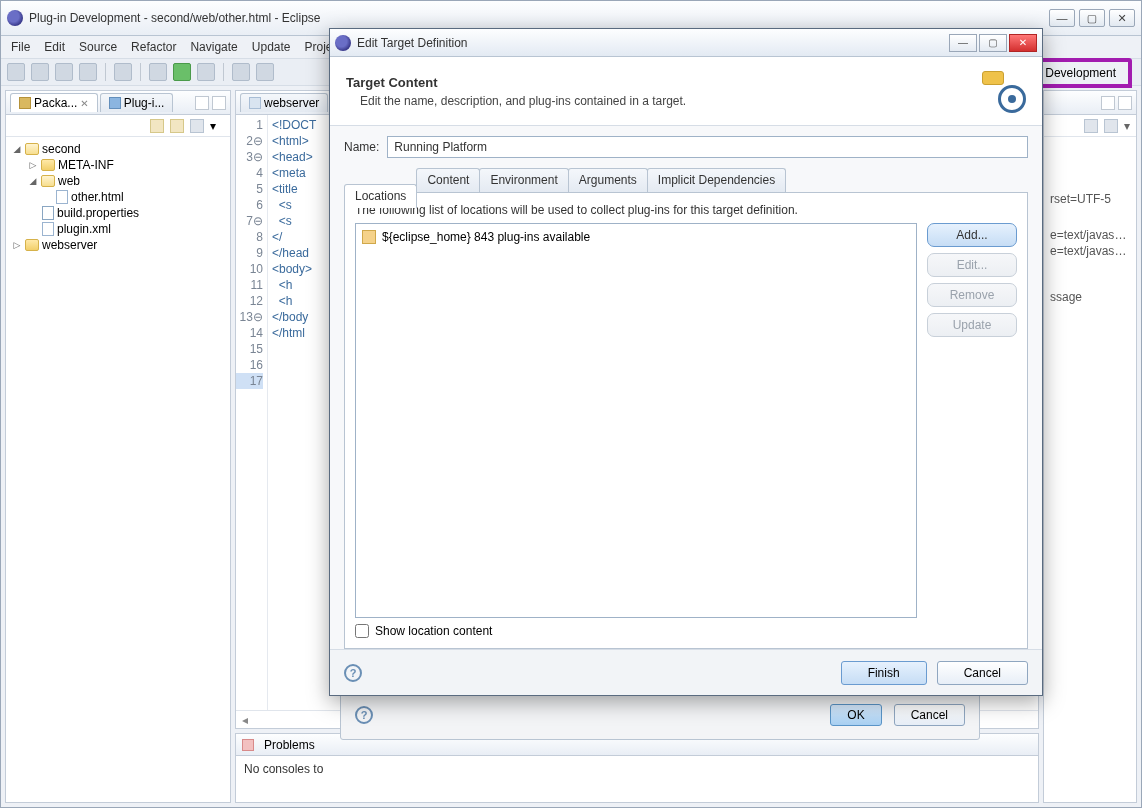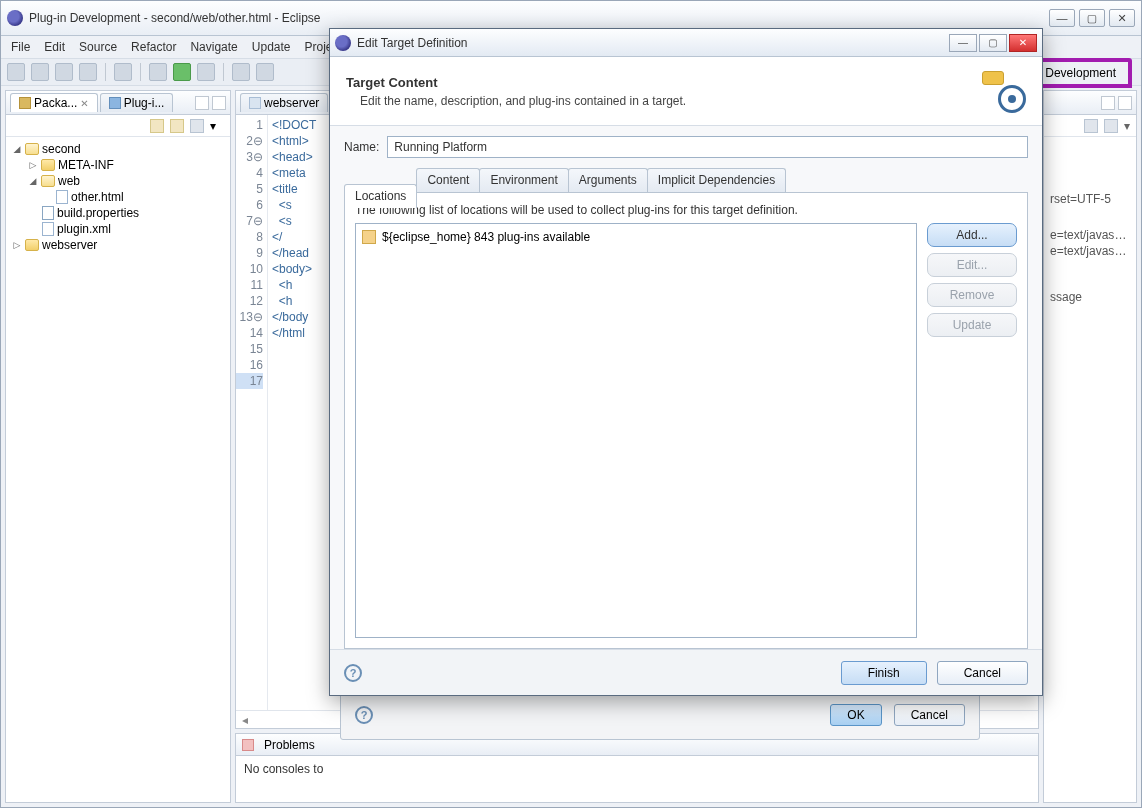--- a/index.html
+++ b/index.html
@@ -356,20 +356,24 @@
             <span>${eclipse_home} 843 plug-ins available</span>
           </div>
         </div>
         <div class="loc-btns">
           <button class="primary">Add...</button>
           <button disabled="">Edit...</button>
           <button disabled="">Remove</button>
           <button disabled="">Update</button>
         </div>
       </div>
+      <div class="chk-row">
+        <input type="checkbox" style="">
+        <label>Show location content</label>
+      </div>
     </div>
   </div>
 
   <div class="dlg-footer">
     <div class="help-icon">?</div>
     <div class="spacer"></div>
     <button class="primary">Finish</button>
     <button>Cancel</button>
   </div>
 </div>

